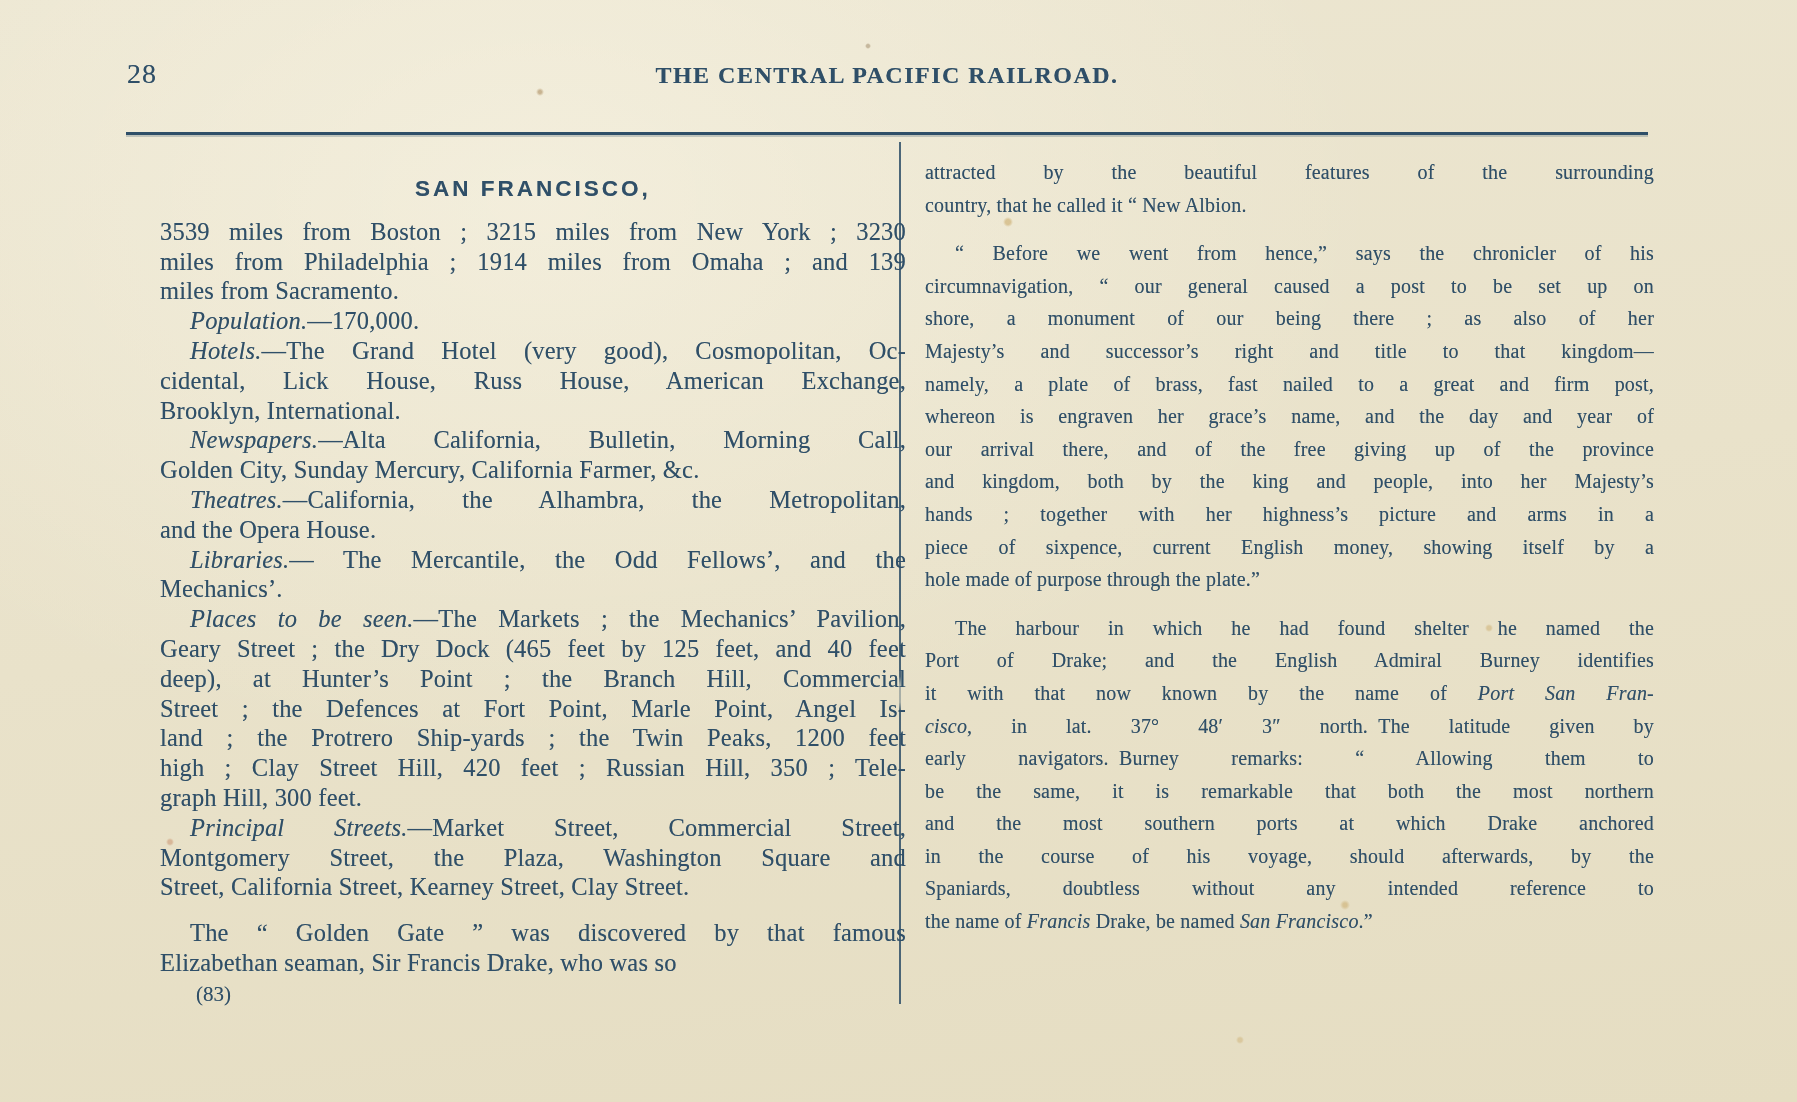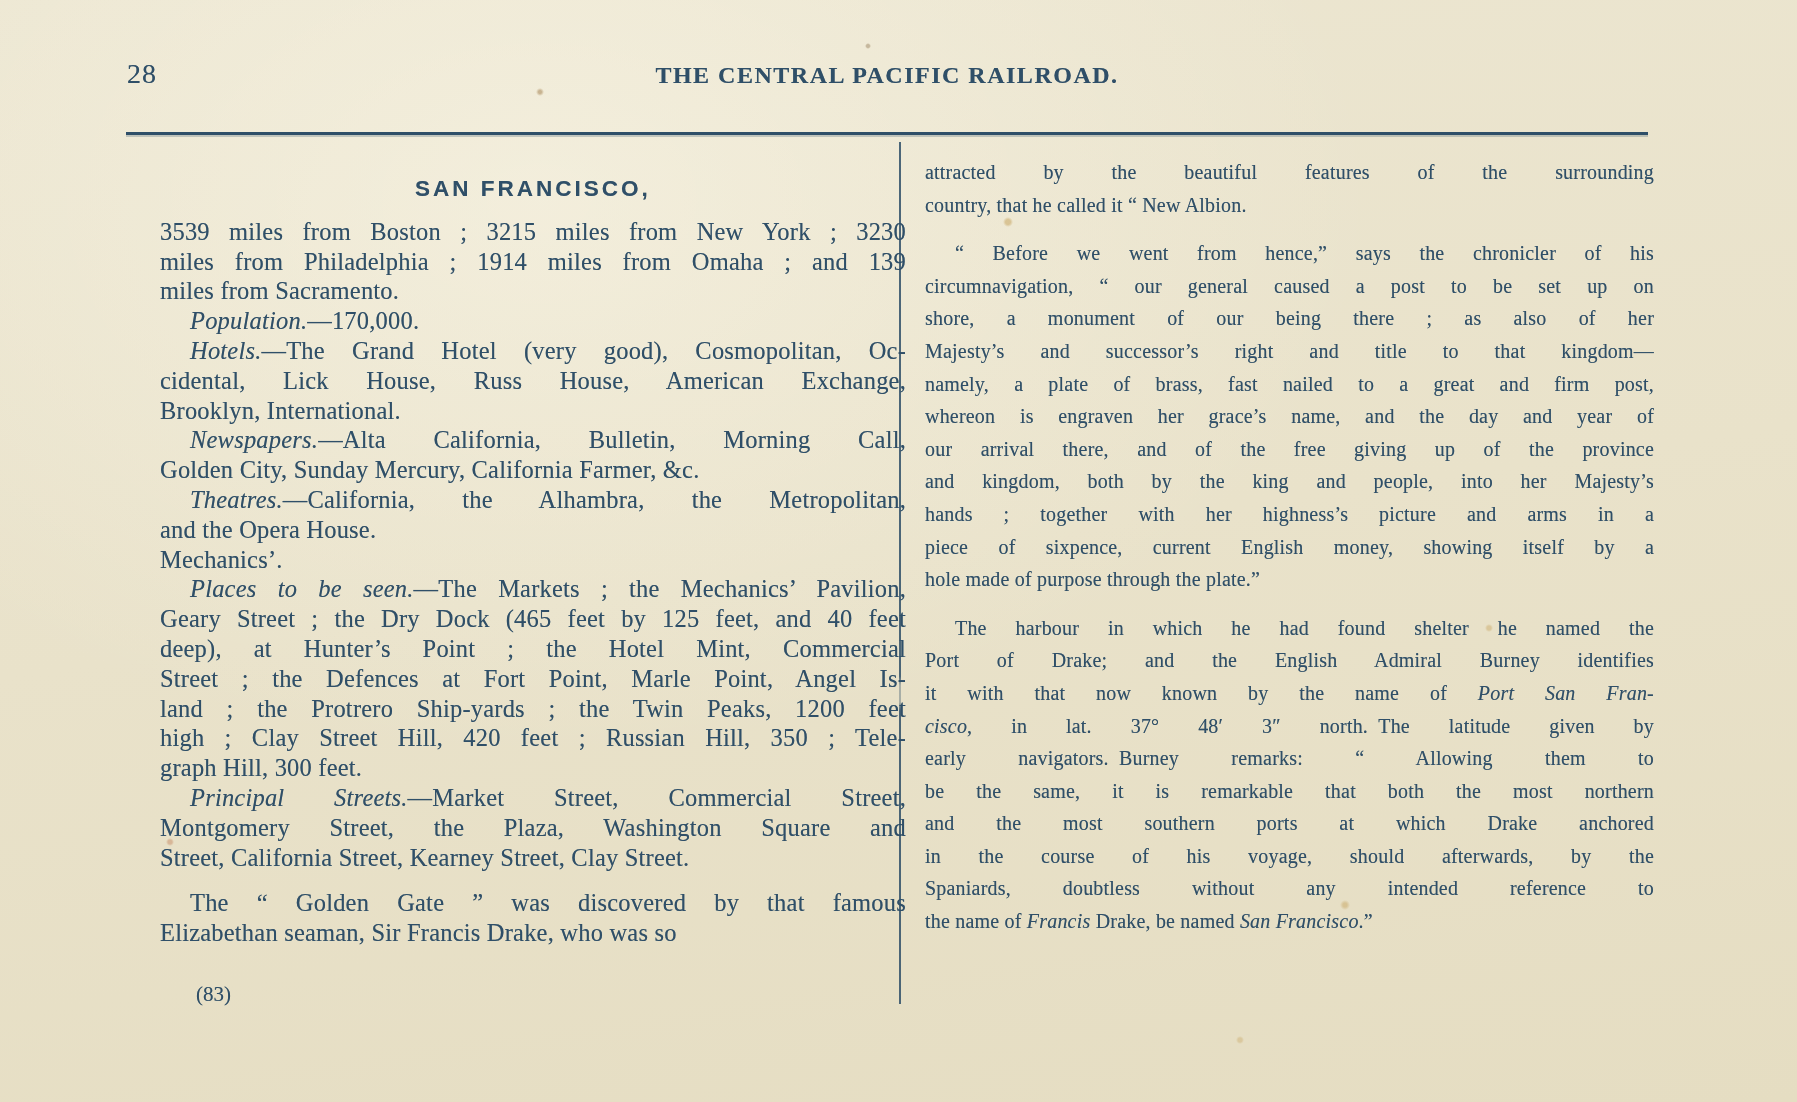--- a/index.html
+++ b/index.html
@@ -82,24 +82,25 @@
         <div class="line"><span>miles from Philadelphia ; 1914 miles from Omaha ; and 139</span></div>
         <div class="line end"><span>miles from Sacramento.</span></div>
         <div class="line end indent"><span class="it">Population.</span><span>—170,000.</span></div>
         <div class="line indent"><span class="it">Hotels.</span><span>—The Grand Hotel (very good), Cosmopolitan, Oc-</span></div>
         <div class="line"><span>cidental, Lick House, Russ House, American Exchange,</span></div>
         <div class="line end"><span>Brooklyn, International.</span></div>
         <div class="line indent"><span class="it">Newspapers.</span><span>—Alta California, Bulletin, Morning Call,</span></div>
         <div class="line end"><span>Golden City, Sunday Mercury, California Farmer, &amp;c.</span></div>
         <div class="line indent"><span class="it">Theatres.</span><span>—California, the Alhambra, the Metropolitan,</span></div>
         <div class="line end"><span>and the Opera House.</span></div>
+        <div class="line indent"><span class="it">Libraries.</span><span>— The Mercantile, the Odd Fellows’, and the</span></div>
         <div class="line end"><span>Mechanics’.</span></div>
         <div class="line indent"><span class="it">Places to be seen.</span><span>—The Markets ; the Mechanics’ Pavilion,</span></div>
         <div class="line"><span>Geary Street ; the Dry Dock (465 feet by 125 feet, and 40 feet</span></div>
-        <div class="line"><span>deep), at Hunter’s Point ; the Hotel Mint, Commercial</span></div>
+        <div class="line"><span>deep), at Hunter’s Point ; the Branch Hill, Commercial</span></div>
         <div class="line"><span>Street ; the Defences at Fort Point, Marle Point, Angel Is-</span></div>
         <div class="line"><span>land ; the Protrero Ship-yards ; the Twin Peaks, 1200 feet</span></div>
         <div class="line"><span>high ; Clay Street Hill, 420 feet ; Russian Hill, 350 ; Tele-</span></div>
         <div class="line end"><span>graph Hill, 300 feet.</span></div>
         <div class="line indent"><span class="it">Principal Streets.</span><span>—Market Street, Commercial Street,</span></div>
         <div class="line"><span>Montgomery Street, the Plaza, Washington Square and</span></div>
         <div class="line end"><span>Street, California Street, Kearney Street, Clay Street.</span></div>
         <div class="line indent gap"><span>The “ Golden Gate ” was discovered by that famous</span></div>
         <div class="line end"><span>Elizabethan seaman, Sir Francis Drake, who was so</span></div>
       </div>

